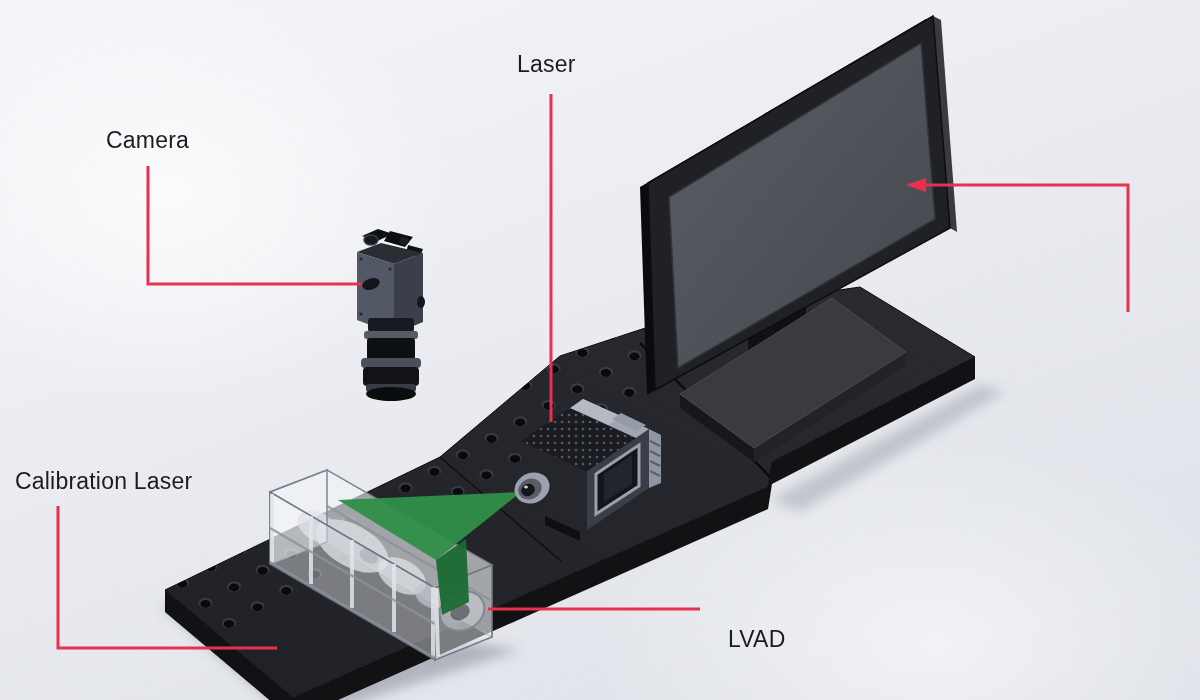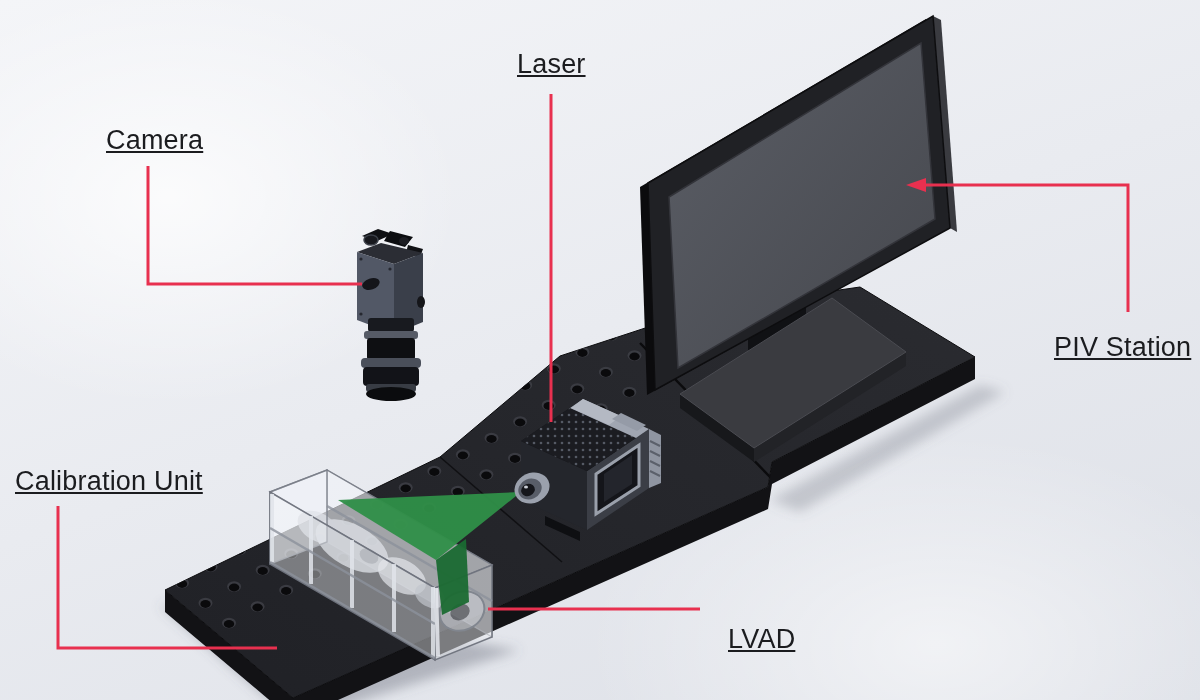--- a/index.html
+++ b/index.html
@@ -6,22 +6,22 @@
   body{font-family:"Liberation Sans",sans-serif;}
   .stage{
     position:relative;width:1200px;height:700px;overflow:hidden;
     background:
       radial-gradient(420px 300px at 14% 28%, rgba(255,255,255,.75), rgba(255,255,255,0) 70%),
       radial-gradient(500px 300px at 78% 92%, rgba(255,255,255,.55), rgba(255,255,255,0) 70%),
       linear-gradient(160deg,#f4f5f8 0%, #e9ebf0 48%, #dde0e7 100%);
   }
   .stage svg{position:absolute;left:0;top:0;}
   .label{
-    position:absolute;color:#1b1c1f;font-size:27px;line-height:30px;
-    letter-spacing:.2px;white-space:nowrap;user-select:none;text-decoration:underline;
+    position:absolute;color:#1b1c1f;font-size:23px;line-height:30px;
+    letter-spacing:.2px;white-space:nowrap;user-select:none;
   }
   .lbl-camera{left:106px;top:116px;margin-top:9px;}
   .lbl-laser{left:517px;top:49px;}
   .lbl-piv{left:1054px;top:332px;}
   .lbl-calibration{left:15px;top:466px;}
   .lbl-lvad{left:728px;top:624px;}
 </style>
 </head>
 <body>
 
@@ -480,17 +480,16 @@
     <polyline points="551,94 551,422"></polyline>
     <polyline points="924,185 1128,185 1128,312"></polyline>
     <polyline points="58,506 58,648 277,648"></polyline>
     <polyline points="488,609 700,609"></polyline>
   </g>
   <polygon points="906,185 926,178 926,192" fill="#e8304f"></polygon>
 </svg>
 
 <div class="label lbl-camera">Camera</div>
 <div class="label lbl-laser">Laser</div>
-<div class="label lbl-piv">PIV Station</div>
-<div class="label lbl-calibration">Calibration Unit</div>
+<div class="label lbl-calibration">Calibration Laser</div>
 <div class="label lbl-lvad">LVAD</div>
 
 </div>
 
 </body></html>

